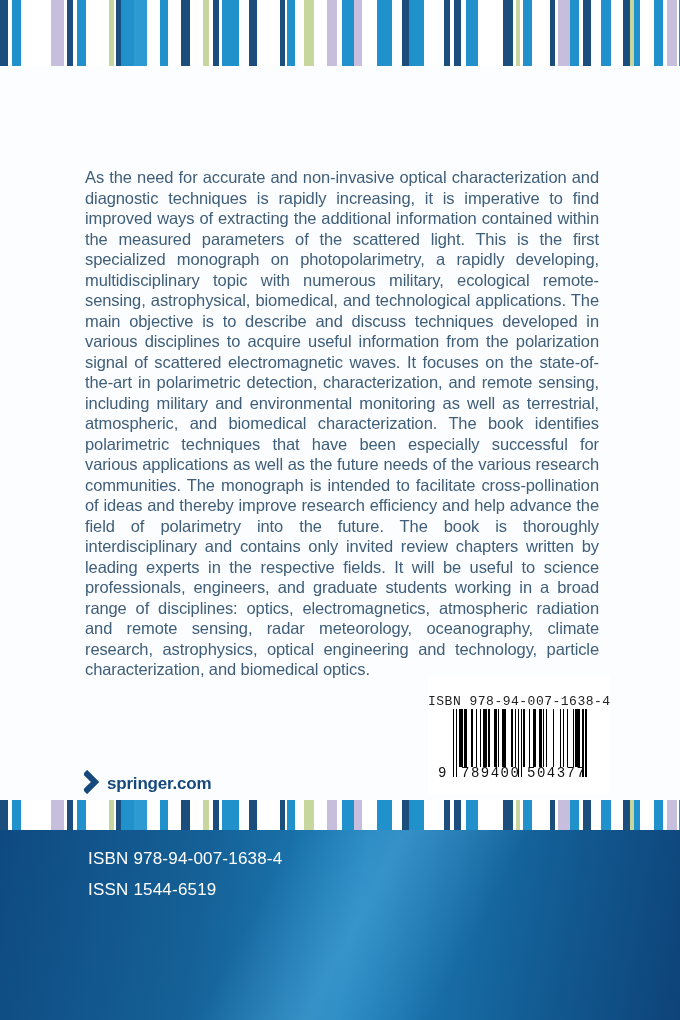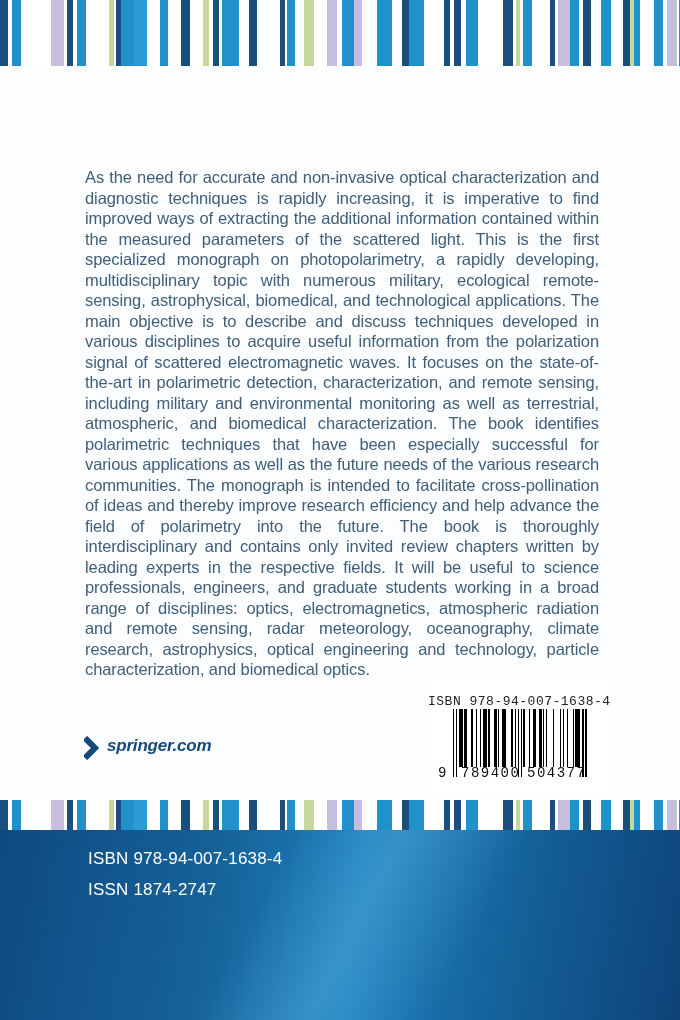--- a/index.html
+++ b/index.html
@@ -55,22 +55,22 @@
     font-family:"Liberation Mono","DejaVu Sans Mono",monospace;
     font-size:14px;color:#111111;
     letter-spacing:1.5px;white-space:nowrap;
   }
   .d-first{left:10px;}
   .d-left{left:33px;}
   .d-right{left:99px;}
 
   
   .springer-row{
-    position:absolute;left:84px;top:736px;height:26px;
-    display:flex;align-items:flex-start;font-style:italic;
+    position:absolute;left:84px;top:768px;height:26px;
+    display:flex;align-items:flex-end;
   }
   .springer-row svg{display:block;}
   .springer-label{
     margin-left:8px;
     font-size:17px;font-weight:bold;color:#15497d;
     letter-spacing:-0.2px;
   }
 
   
   .blue-footer{
@@ -361,16 +361,16 @@
       <div class="stripe" style="width: 14px; background: rgb(255, 255, 255);"></div>
       <div class="stripe" style="width: 9px; background: rgb(33, 145, 203);"></div>
       <div class="stripe" style="width: 4px; background: rgb(255, 255, 255);"></div>
       <div class="stripe" style="width: 10px; background: rgb(198, 190, 220);"></div>
       <div class="stripe" style="width: 2px; background: rgb(255, 255, 255);"></div>
       <div class="stripe" style="width: 12px; background: rgb(33, 145, 203);"></div>
     </div>
 
   <div class="blue-footer">
     <div class="code-line isbn">ISBN 978-94-007-1638-4</div>
-    <div class="code-line issn">ISSN 1874-2747</div>
+    <div class="code-line issn">ISSN 1544-6519</div>
   </div>
 
 </div>
 
 </body></html>

